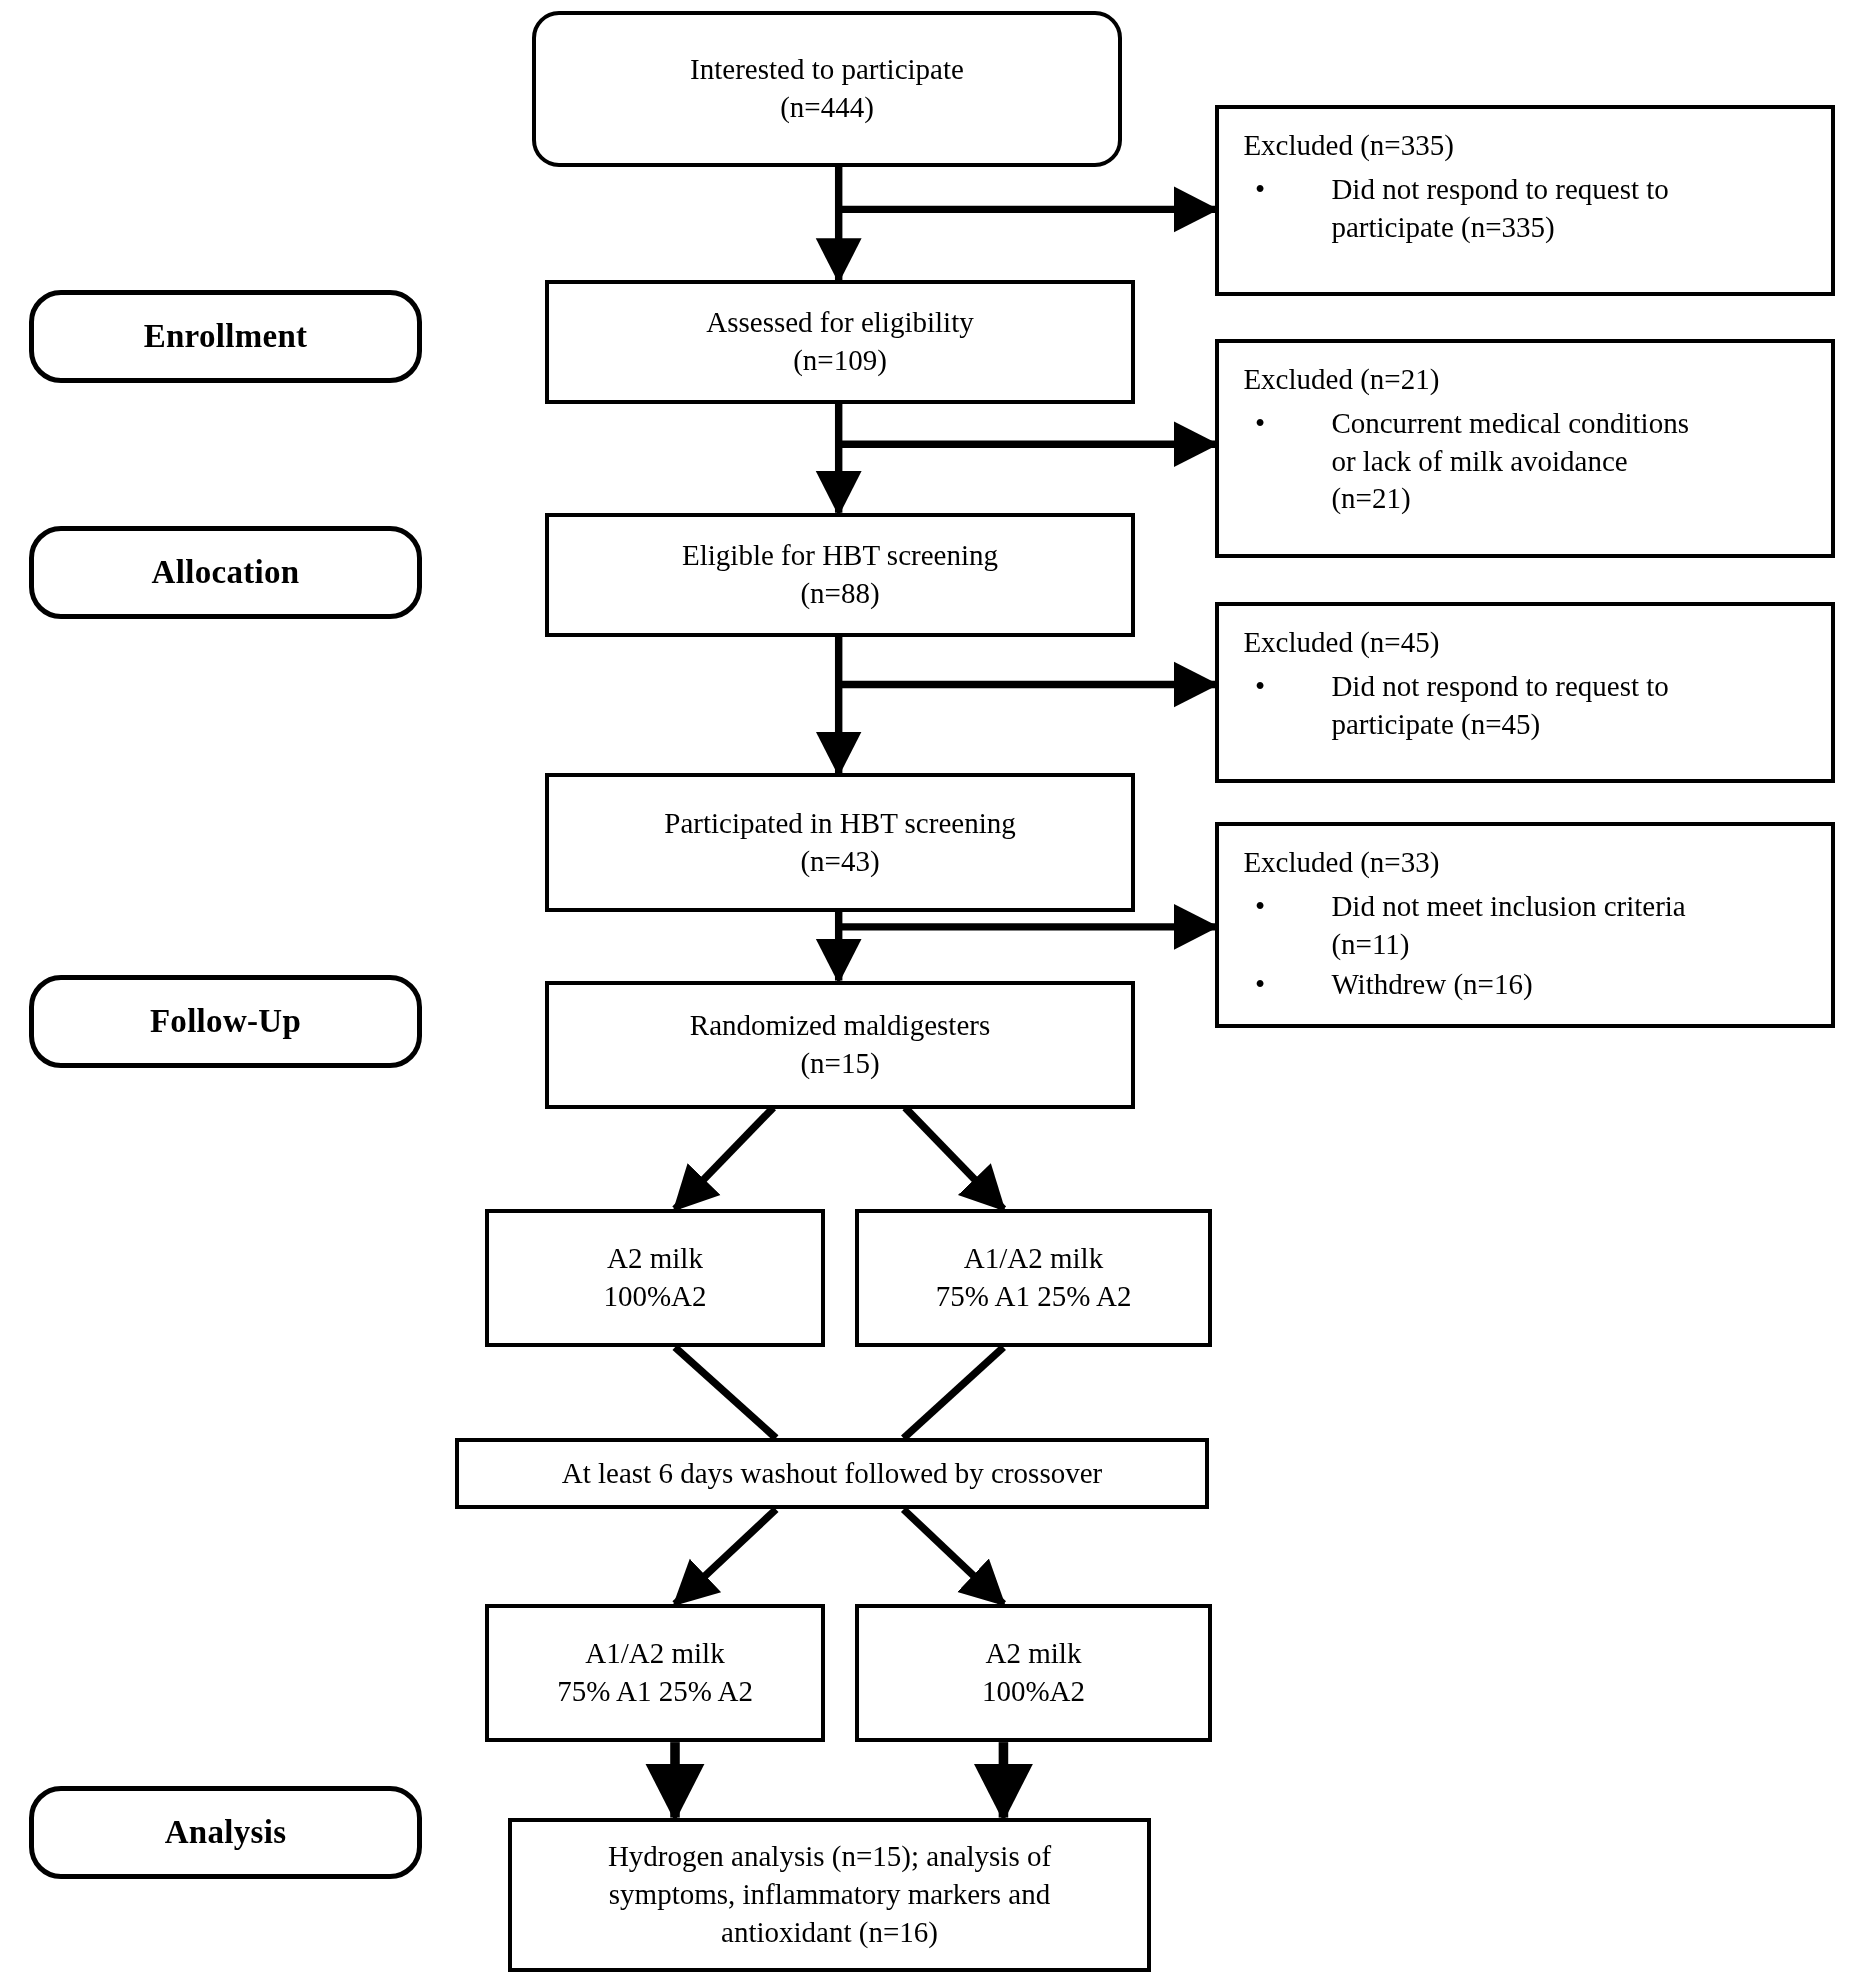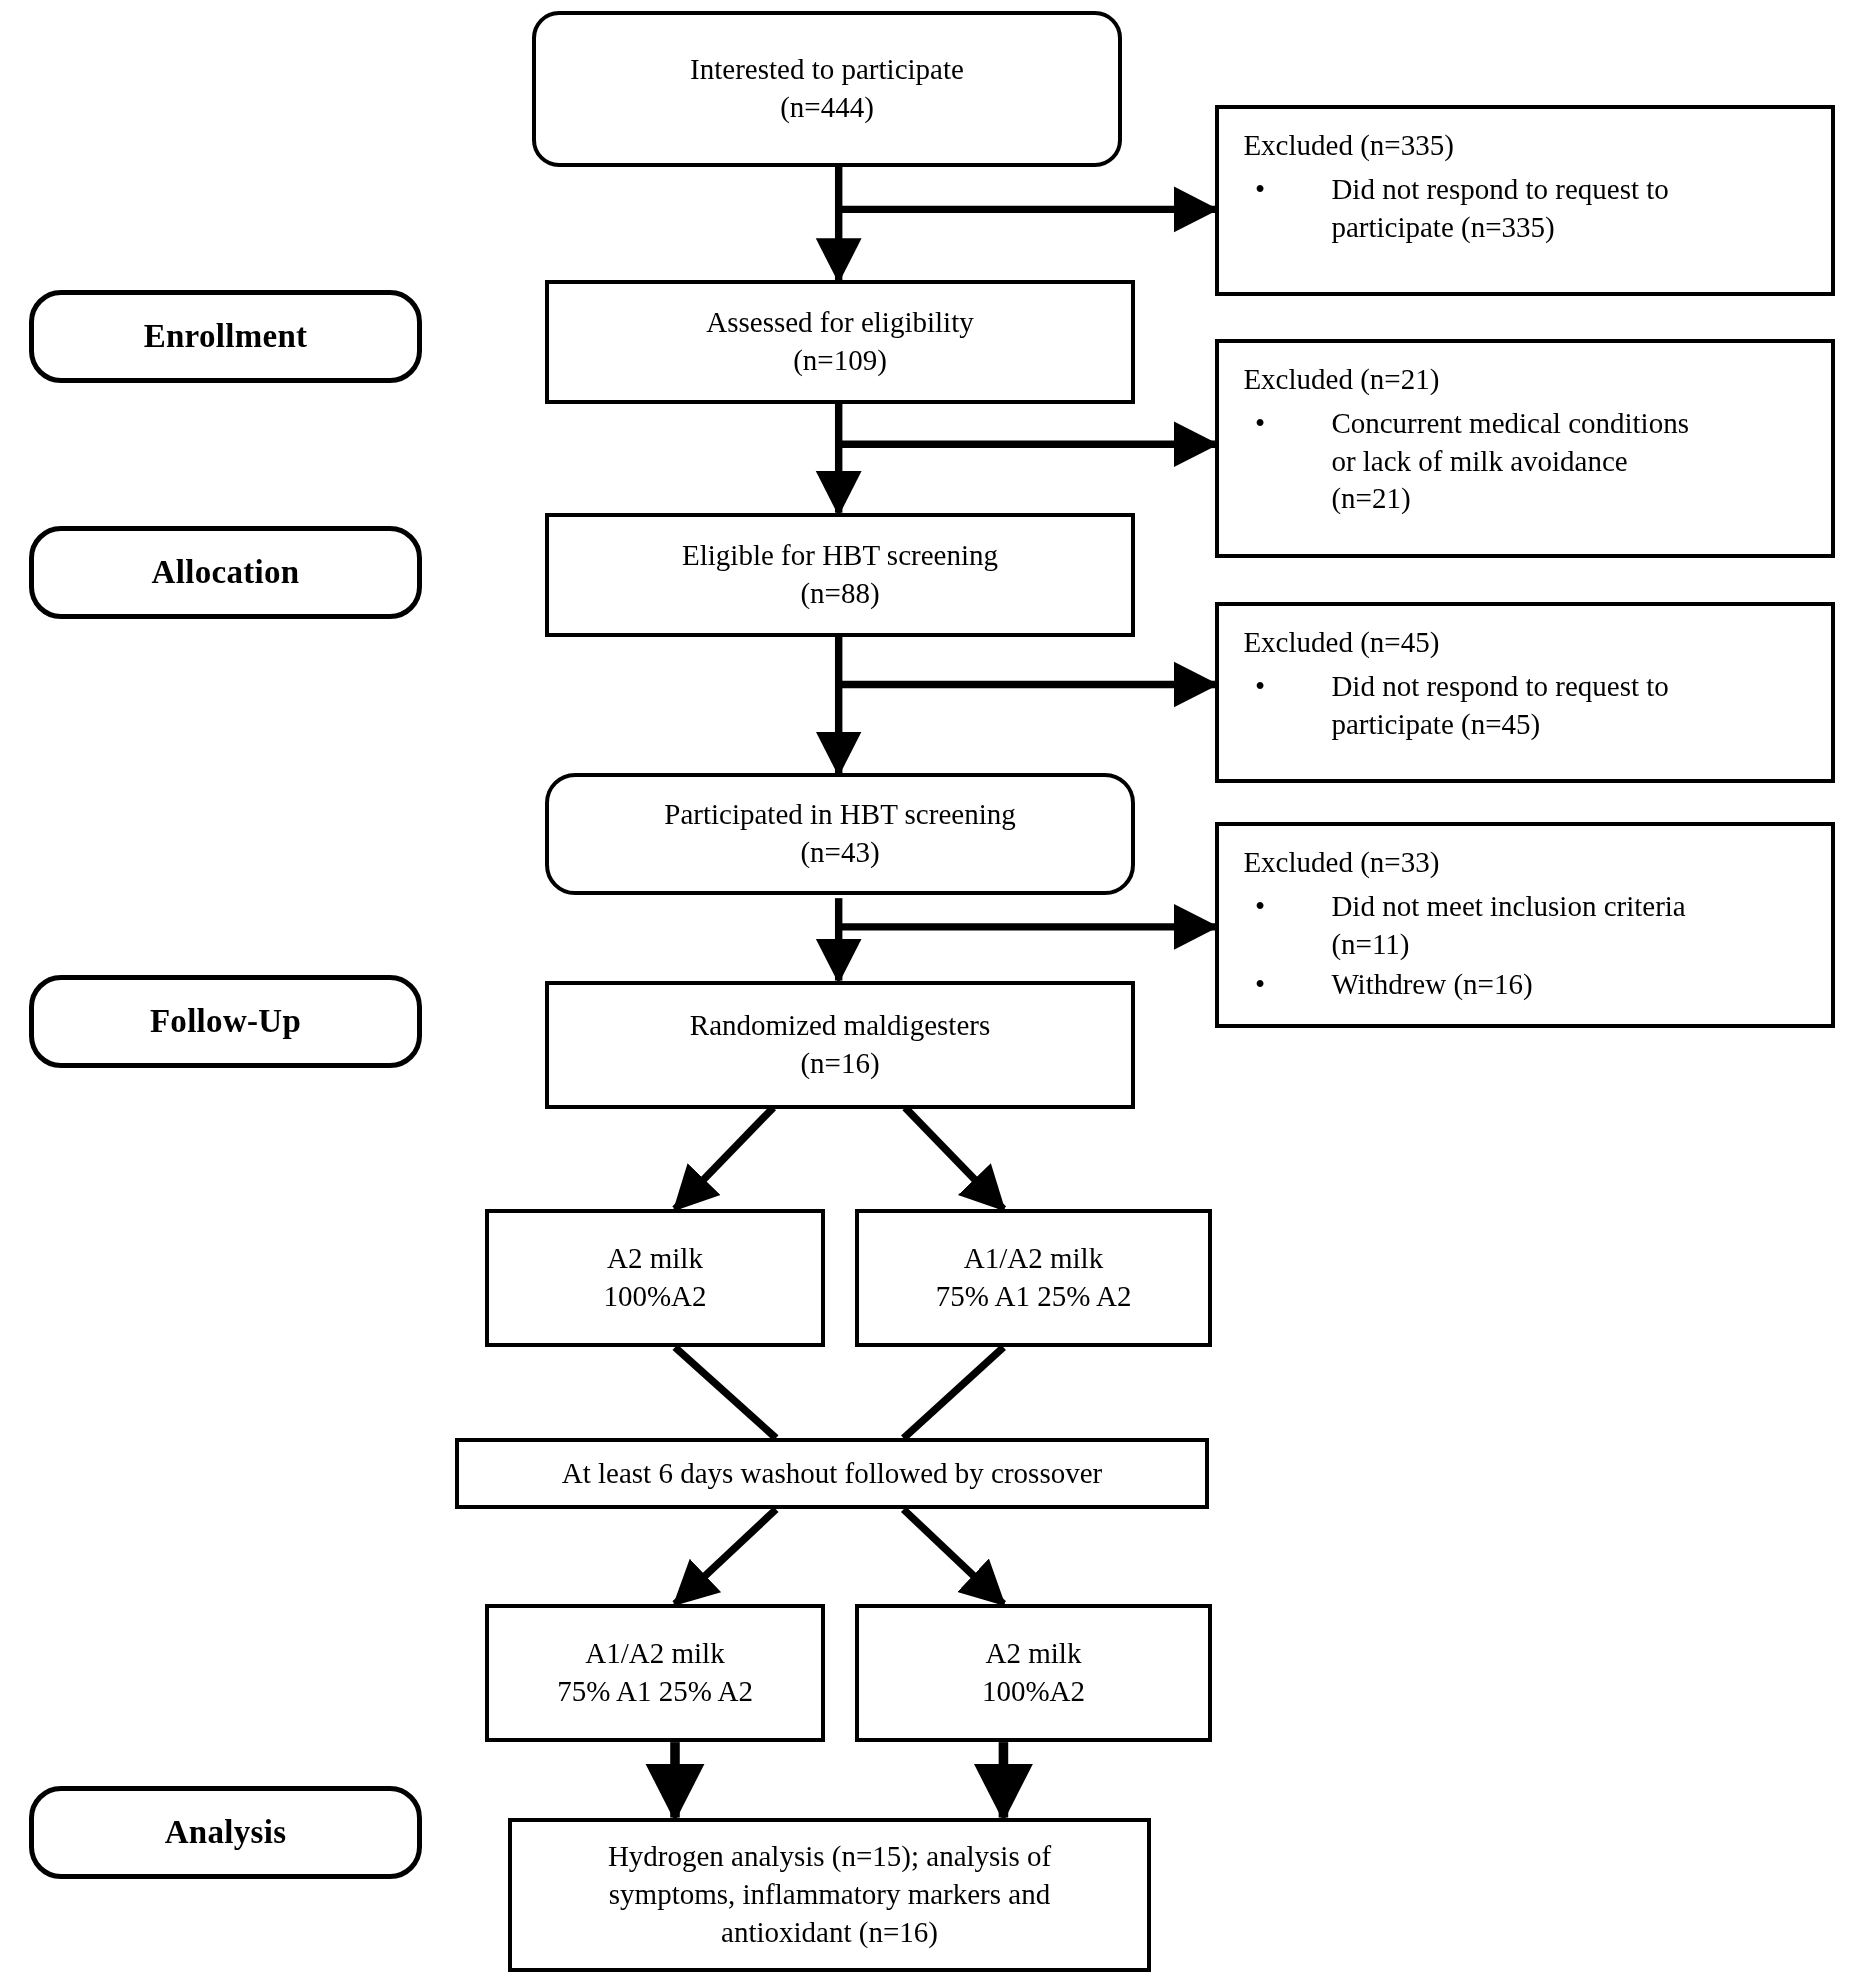--- a/index.html
+++ b/index.html
@@ -94,28 +94,28 @@
   <div class="node" style="left:545px;top:280px;width:590px;height:124px;">
     <div class="ln">Assessed for eligibility</div>
     <div class="ln">(n=109)</div>
   </div>
 
   <div class="node" style="left:545px;top:513px;width:590px;height:124px;">
     <div class="ln">Eligible for HBT screening</div>
     <div class="ln">(n=88)</div>
   </div>
 
-  <div class="node" style="left:545px;top:773px;width:590px;height:122px;border-radius:30px;">
+  <div class="node" style="left:545px;top:773px;width:590px;height:139px;">
     <div class="ln">Participated in HBT screening</div>
     <div class="ln">(n=43)</div>
   </div>
 
   <div class="node" style="left:545px;top:981px;width:590px;height:128px;">
     <div class="ln">Randomized maldigesters</div>
-    <div class="ln">(n=16)</div>
+    <div class="ln">(n=15)</div>
   </div>
 
   <div class="node" style="left:485px;top:1209px;width:340px;height:138px;">
     <div class="ln">A2 milk</div>
     <div class="ln">100%A2</div>
   </div>
 
   <div class="node" style="left:855px;top:1209px;width:357px;height:138px;">
     <div class="ln">A1/A2 milk</div>
     <div class="ln">75% A1 25% A2</div>

